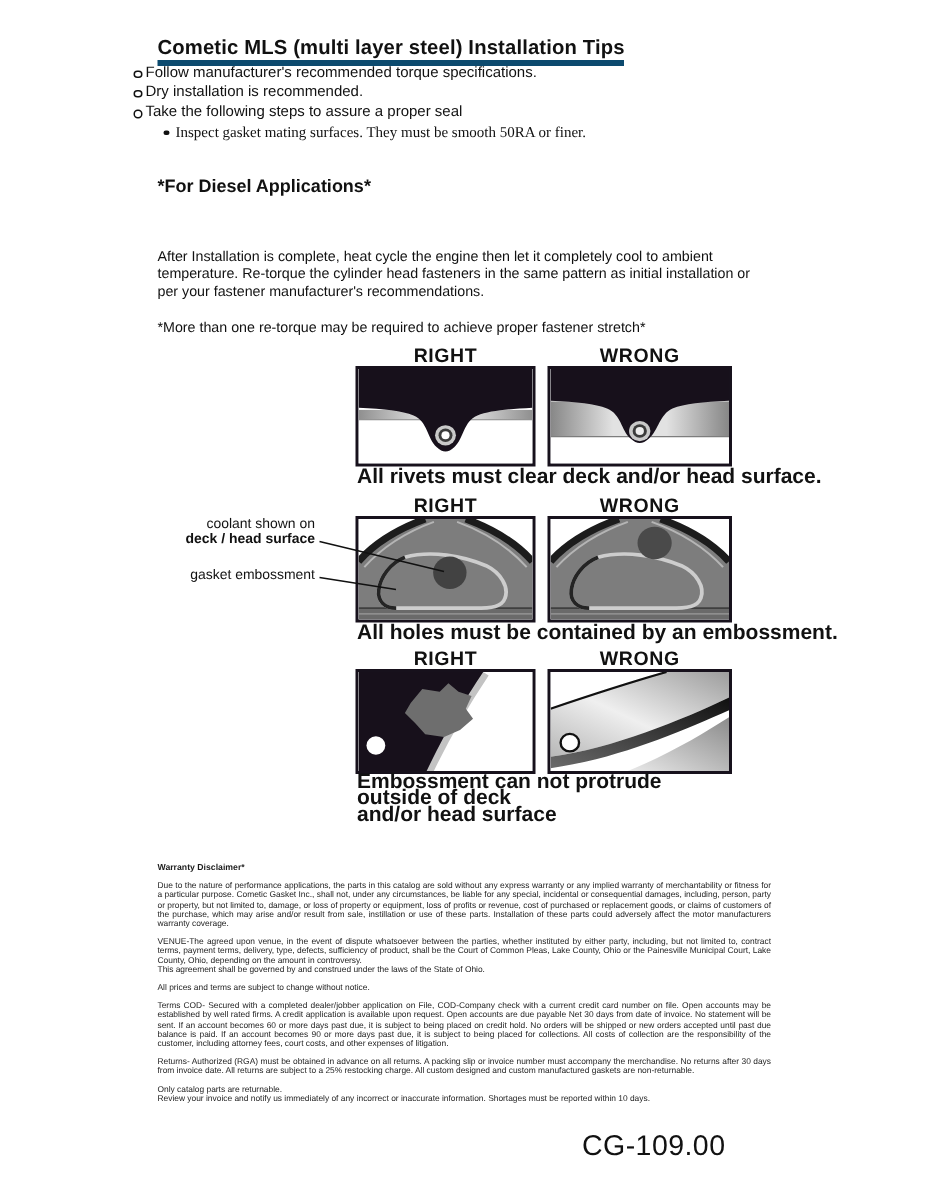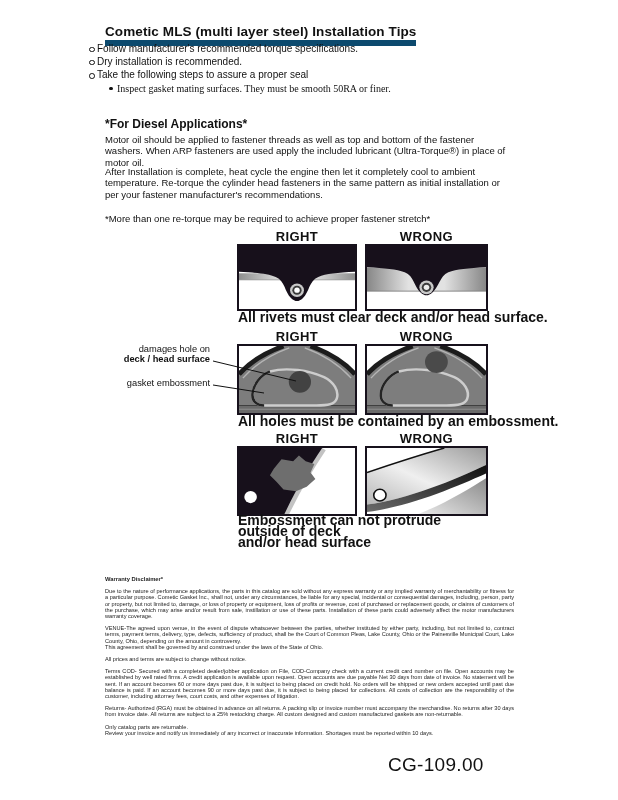--- a/index.html
+++ b/index.html
@@ -2,21 +2,21 @@
 <html><head>
 <meta charset="utf-8">
 <style>
   html,body{margin:0;padding:0;background:#ffffff;}
   .page{
     position:relative;width:618px;height:800px;background:#fff;
     font-family:"Liberation Sans",sans-serif;color:#111;overflow:hidden;
   }
   .title{
     position:absolute;left:105px;top:24px;font-size:13.5px;font-weight:bold;
-    border-bottom:6px solid #0c4a6e;padding-bottom:1px;letter-spacing:.1px;white-space:nowrap;
+    border-bottom:4px solid #0c4a6e;padding-bottom:1px;letter-spacing:.1px;white-space:nowrap;
   }
   .tips{position:absolute;left:88px;top:42px;width:432px;font-size:10px;line-height:13.2px;}
   .tip{position:relative;padding-left:9px;}
   .tip::before{
     content:"";position:absolute;left:1px;top:4.6px;width:3.6px;height:3.6px;
     border:1px solid #111;border-radius:50%;
   }
   .subtip{position:relative;margin-left:20px;padding-left:9px;font-family:Liberation Serif, serif;}
   .subtip::before{
     content:"";position:absolute;left:1px;top:5px;width:3.6px;height:3.6px;
@@ -62,21 +62,20 @@
   <div class="title">Cometic MLS (multi layer steel) Installation Tips</div>
 
   <div class="tips">
     <div class="tip">Follow manufacturer's recommended torque specifications.</div>
     <div class="tip">Dry installation is recommended.</div>
     <div class="tip">Take the following steps to assure a proper seal</div>
     <div class="subtip">Inspect gasket mating surfaces.  They must be smooth 50RA or finer.</div>
   </div>
 
   <div class="diesel-heading">*For Diesel Applications*</div>
-  <div class="para para-1">Motor oil should be applied to fastener threads as well as top and bottom of the fastener washers. When ARP fasteners are used apply the included lubricant (Ultra-Torque®) in place of motor oil.</div>
   <div class="para para-2">After Installation is complete, heat cycle the engine then let it completely cool to ambient temperature. Re-torque the cylinder head fasteners in the same pattern as initial installation or per your fastener manufacturer's recommendations.</div>
   <div class="para para-3">*More than one re-torque may be required to achieve proper fastener stretch*</div>
 
   <div class="rw-label rw-r1 rw-left">RIGHT</div>
   <div class="rw-label rw-r1 rw-right">WRONG</div>
 
   <div class="figbox fb-r1 fb-left">
     <svg viewBox="0 0 120 67" preserveAspectRatio="none">
       <defs>
         <linearGradient id="g1a" x1="0" y1="0" x2="1" y2="0">
@@ -114,21 +113,21 @@
       <circle cx="60" cy="44" r="4.8" fill="#3b3b3b"></circle>
       <circle cx="60" cy="44" r="2.8" fill="#ededed"></circle>
     </svg>
   </div>
 
   <div class="caption cap-r1">All rivets must clear deck and/or head surface.</div>
 
   <div class="rw-label rw-r2 rw-left">RIGHT</div>
   <div class="rw-label rw-r2 rw-right">WRONG</div>
 
-  <div class="side-label sl-1">damages hole on</div>
+  <div class="side-label sl-1">coolant shown on</div>
   <div class="side-label sl-2">deck / head surface</div>
   <div class="side-label sl-3">gasket embossment</div>
 
   <div class="figbox fb-r2 fb-left">
     <svg viewBox="0 0 120 71" preserveAspectRatio="none">
       <rect width="120" height="71" fill="#7d7d7d"></rect>
       <rect x="0" y="63" width="120" height="8" fill="#6a6a6a"></rect>
       <line x1="0" y1="63" x2="120" y2="63" stroke="#3f3f3f" stroke-width="1.2"></line>
       <line x1="0" y1="67" x2="120" y2="67" stroke="#9b9b9b" stroke-width="0.8"></line>
       <path d="M0,0 L46,0 C30,6 12,16 0,30 Z" fill="#ffffff"></path>

